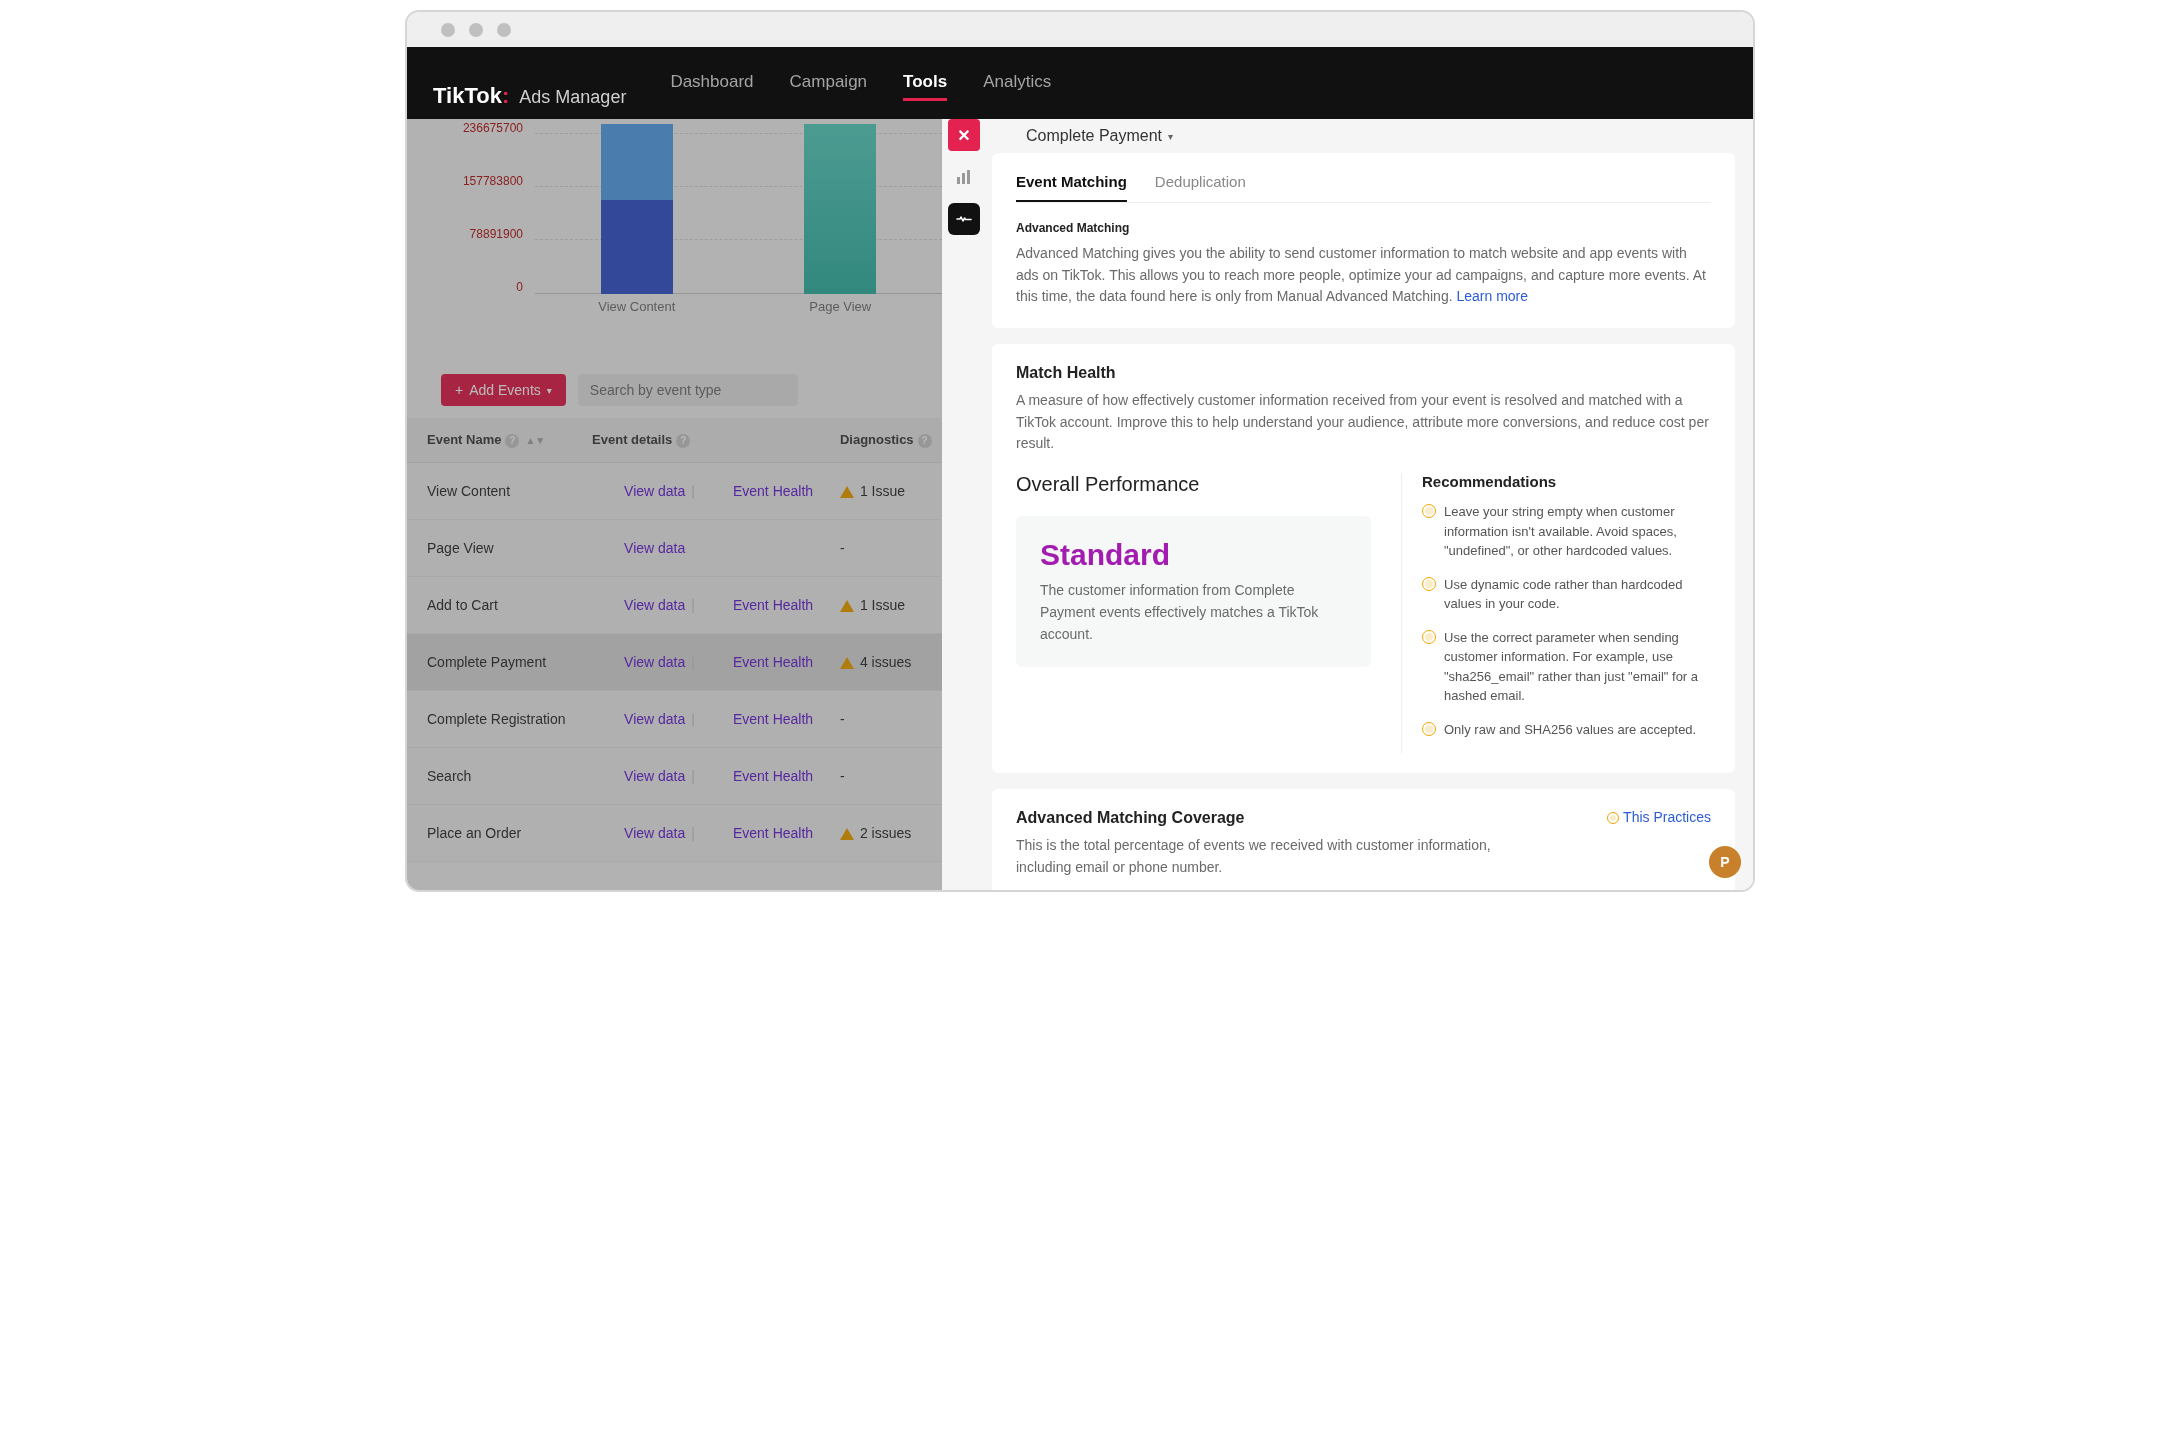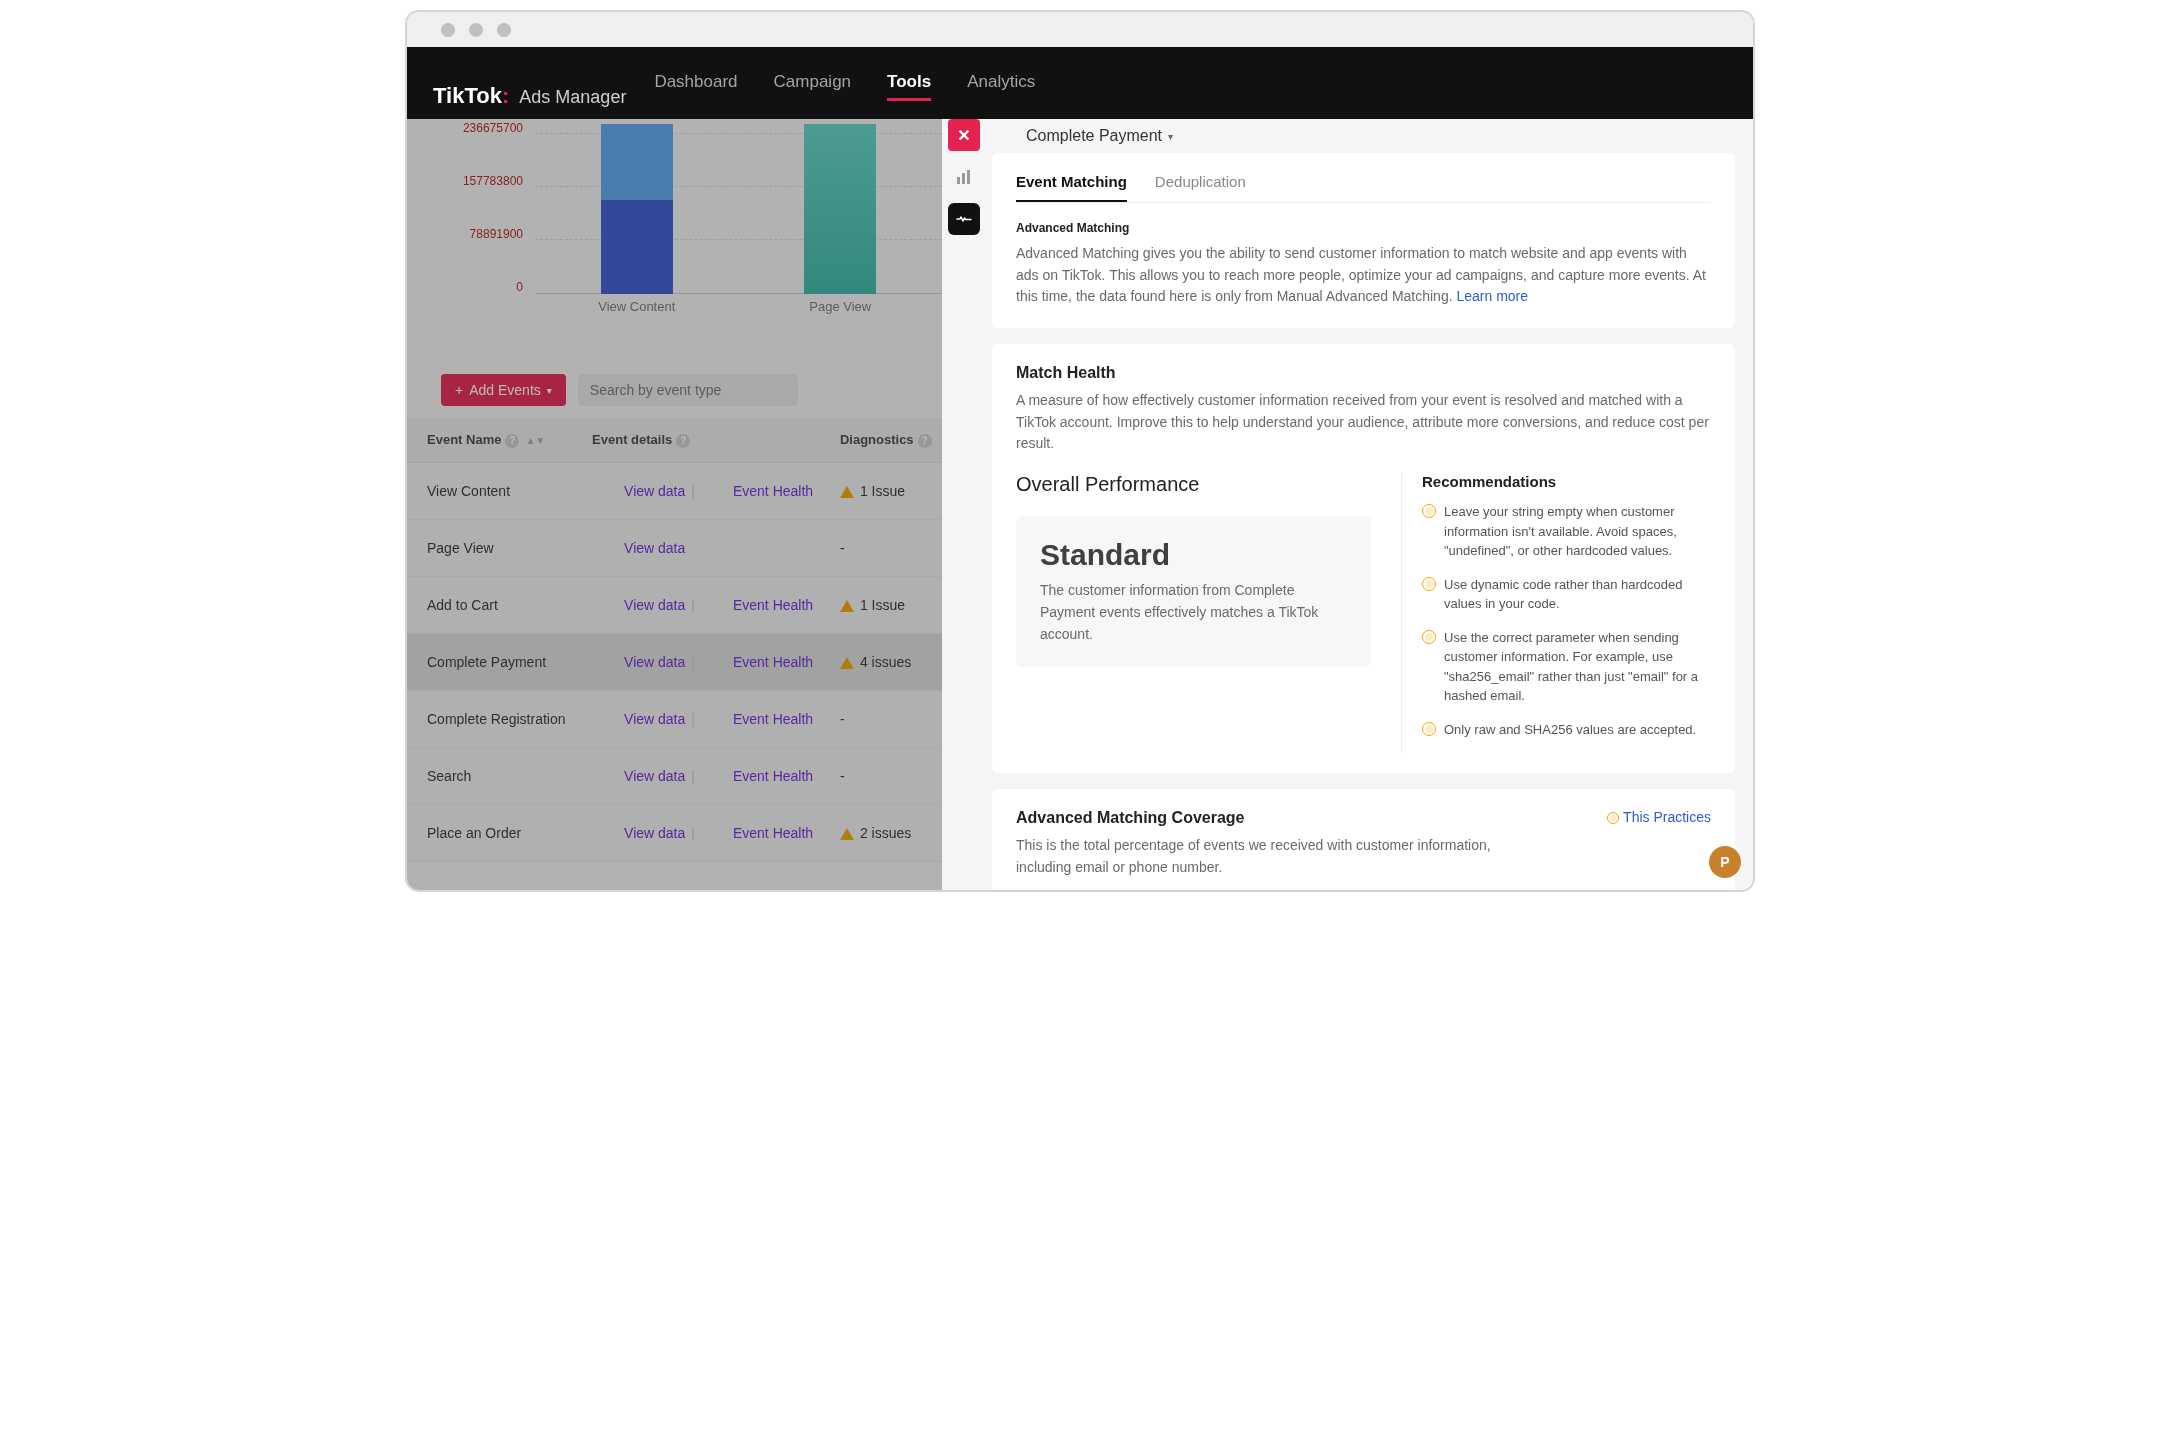--- a/index.html
+++ b/index.html
@@ -32,21 +32,21 @@
   background: #111;
   color: #fff;
   height: 72px;
   display: flex;
   align-items: center;
   padding: 0 26px;
 }
 .brand { font-weight: 800; font-size: 22px; color: #fff; margin-top: 26px; }
 .brand .colon { color:#e3224f; font-weight:900; }
 .brand-sub { color: #cfcfcf; font-size: 18px; margin-left: 4px; font-weight: 500; }
-.nav-items { display: flex; gap: 36px; margin-left: 28px; }
+.nav-items { display: flex; gap: 36px; margin-left: 44px; }
 .nav-item { color: #a4a4a4; font-size: 17px; cursor: pointer; padding: 6px 0; }
 .nav-item.active { color: #fff; font-weight: 600; border-bottom: 3px solid #e3224f; }
 
 
 .main { flex: 1; display: flex; position: relative; overflow: hidden; }
 
 
 .left { width: 535px; background: #f3f3f3; position: relative; }
 .left .dim { position: absolute; inset: 0; background: rgba(40,40,40,0.32); pointer-events:none; z-index: 5; }
 
@@ -101,21 +101,21 @@
 
 .h2 { font-size:12px; font-weight:700; color:#222; margin-bottom:8px;}
 .h3 { font-size:16px; font-weight:700; color:#222; margin-bottom:8px;}
 .body-text { font-size:14px; color:#6a6a6a; line-height:1.55; }
 .body-text .lm { color:#2a5bd7; cursor:pointer; }
 
 .two-col { display:flex; gap:0; margin-top:18px; }
 .overall-col { flex:1; padding-right:30px; }
 .rec-col { width:310px; border-left:1px solid #eee; padding-left:20px; }
 .overall-box { background:#f6f8f7; border-radius:6px; padding:22px 24px; }
-.overall-status { color:#404040; font-size:30px; font-weight:600; margin-bottom:8px;}
+.overall-status { color:#a21caf; font-size:30px; font-weight:600; margin-bottom:8px;}
 .rec-list { list-style:none; }
 .rec-item { display:flex; gap:8px; font-size:13px; color:#555; line-height:1.5; margin-bottom:14px; }
 .bulb-icon { flex-shrink:0; width:14px;height:14px; border:1.5px solid #f0a500; border-radius:50%; margin-top:2px; position:relative;}
 .bulb-icon::after { content:""; position:absolute; inset:2px; border-radius:50%; background:#f0a500; opacity:.22; }
 
 .coverage-header { display:flex; justify-content:space-between; align-items:flex-start; }
 .best-link { color:#2a5bd7; font-size:14px; display:flex; align-items:center; gap:4px; cursor:pointer;}
 .best-link .bulb-icon { width:12px;height:12px; }
 
 .avatar-bubble { position:absolute; right:12px; bottom:12px; width:32px;height:32px;border-radius:50%; background:#c9802a; color:#fff; display:flex;align-items:center;justify-content:center; font-weight:700; font-size:14px;}

